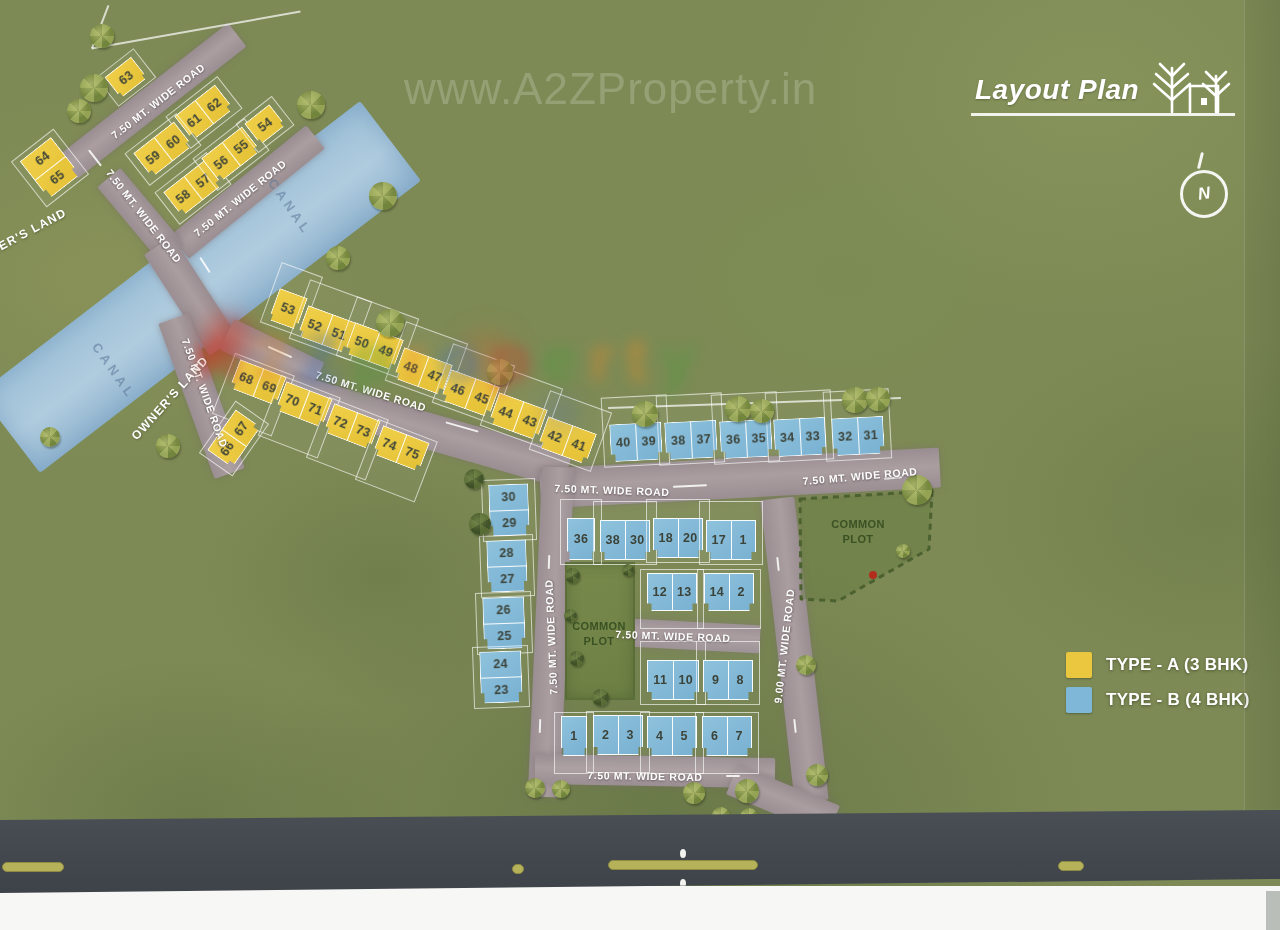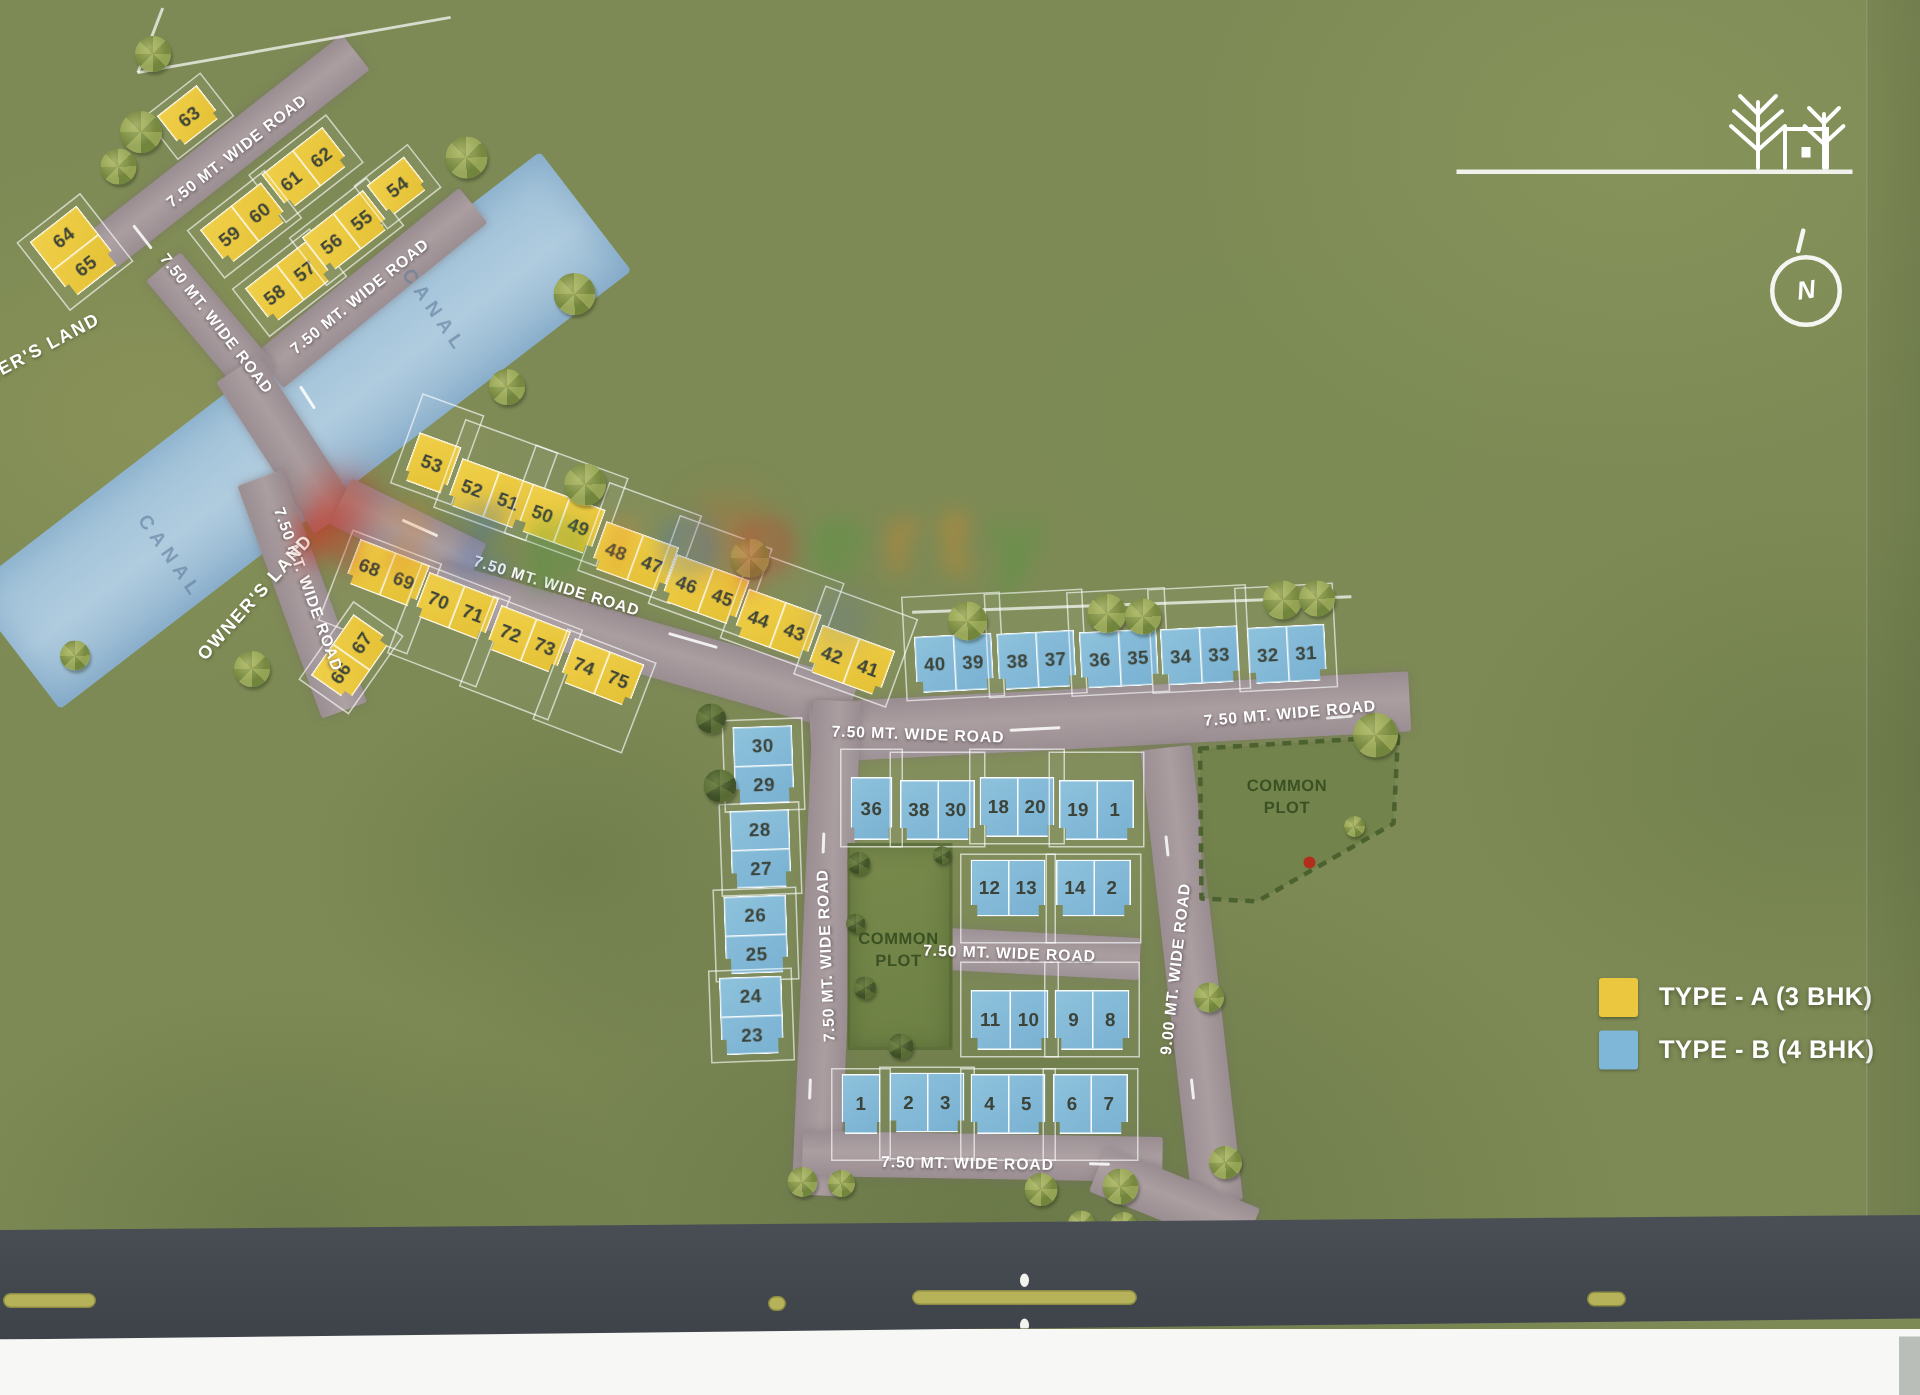--- a/index.html
+++ b/index.html
@@ -305,21 +305,21 @@
       <div class="plot" style="left: 653px; top: 518px; width: 50px; height: 40px;">
         <div class="parcel" style="left: -7px; width: 62px; top: -19px; height: 62px;"></div>
         <div class="bld B">
           <div class="num">18</div>
           <div class="num">20</div>
         </div>
       </div>
       <div class="plot" style="left: 706px; top: 520px; width: 50px; height: 40px;">
         <div class="parcel" style="left: -7px; width: 62px; top: -19px; height: 62px;"></div>
         <div class="bld B">
-          <div class="num">19</div>
+          <div class="num">17</div>
           <div class="num">1</div>
         </div>
       </div>
       <div class="plot" style="left: 647px; top: 573px; width: 50px; height: 38px; text-align: center;">
         <div class="parcel" style="left: -7px; width: 62px; top: -4px; height: 58px;"></div>
         <div class="bld B">
           <div class="num">12</div>
           <div class="num">13</div>
         </div>
       </div>
@@ -449,34 +449,36 @@
       <div class="road-label" style="left: 645px; top: 776px; transform: translate(-50%, -50%) rotate(1deg);">7.50 MT. WIDE ROAD</div>
       <div class="area-label" style="left: 170px; top: 398px; transform: translate(-50%, -50%) rotate(-48deg);">OWNER'S LAND</div>
       <div class="area-label" style="left: 18px; top: 237px; transform: translate(-50%, -50%) rotate(-28deg);">OWNER'S LAND</div>
       <div class="canal-label" style="left: 290px; top: 207px; transform: translate(-50%, -50%) rotate(55deg);">CANAL</div>
       <div class="canal-label" style="left: 114px; top: 371px; transform: translate(-50%, -50%) rotate(55deg);">CANAL</div>
       <div class="cp-label" style="left: 599px; top: 634px; transform: translate(-50%, -50%) rotate(0deg);">COMMON PLOT</div>
       <div class="cp-label" style="left: 858px; top: 532px; transform: translate(-50%, -50%) rotate(0deg);">COMMON PLOT</div>
     </div>
 
   <div id="overlay">
+    <div class="wm-top">www.A2ZProperty.in</div>
     <div class="wm-rainbow" id="rainbow">
         <span style="color: rgb(201, 58, 46);">A</span>
         <span style="color: rgb(224, 134, 43);">2</span>
         <span style="color: rgb(62, 111, 190);">Z</span>
         <span style="color: rgb(74, 154, 60);">p</span>
         <span style="color: rgb(224, 134, 43);">r</span>
         <span style="color: rgb(62, 111, 190);">o</span>
         <span style="color: rgb(201, 58, 46);">p</span>
         <span style="color: rgb(74, 154, 60);">e</span>
         <span style="color: rgb(224, 134, 43);">r</span>
         <span style="color: rgb(224, 139, 40);">t</span>
         <span style="color: rgb(74, 154, 60);">y</span>
       </div>
 
+    <div class="hdr-title">Layout Plan</div>
     <div class="hdr-line"></div>
     <svg class="abs" style="left:1148px;top:52px;" width="92" height="64" viewBox="0 0 92 64">
       <g stroke="#ffffff" stroke-width="2.6" fill="none" stroke-linecap="round">
         <path d="M24 60 V16"></path>
           <path d="M24 24 L12 12 M24 24 L36 12"></path>
         <path d="M24 36 L8 22 M24 36 L40 22"></path>
           <path d="M24 48 L6 32 M24 48 L42 32"></path>
         <path d="M68 60 V24"></path>
           <path d="M68 30 L58 20 M68 30 L78 20"></path>
           <path d="M68 44 L55 32 M68 44 L81 32"></path>

